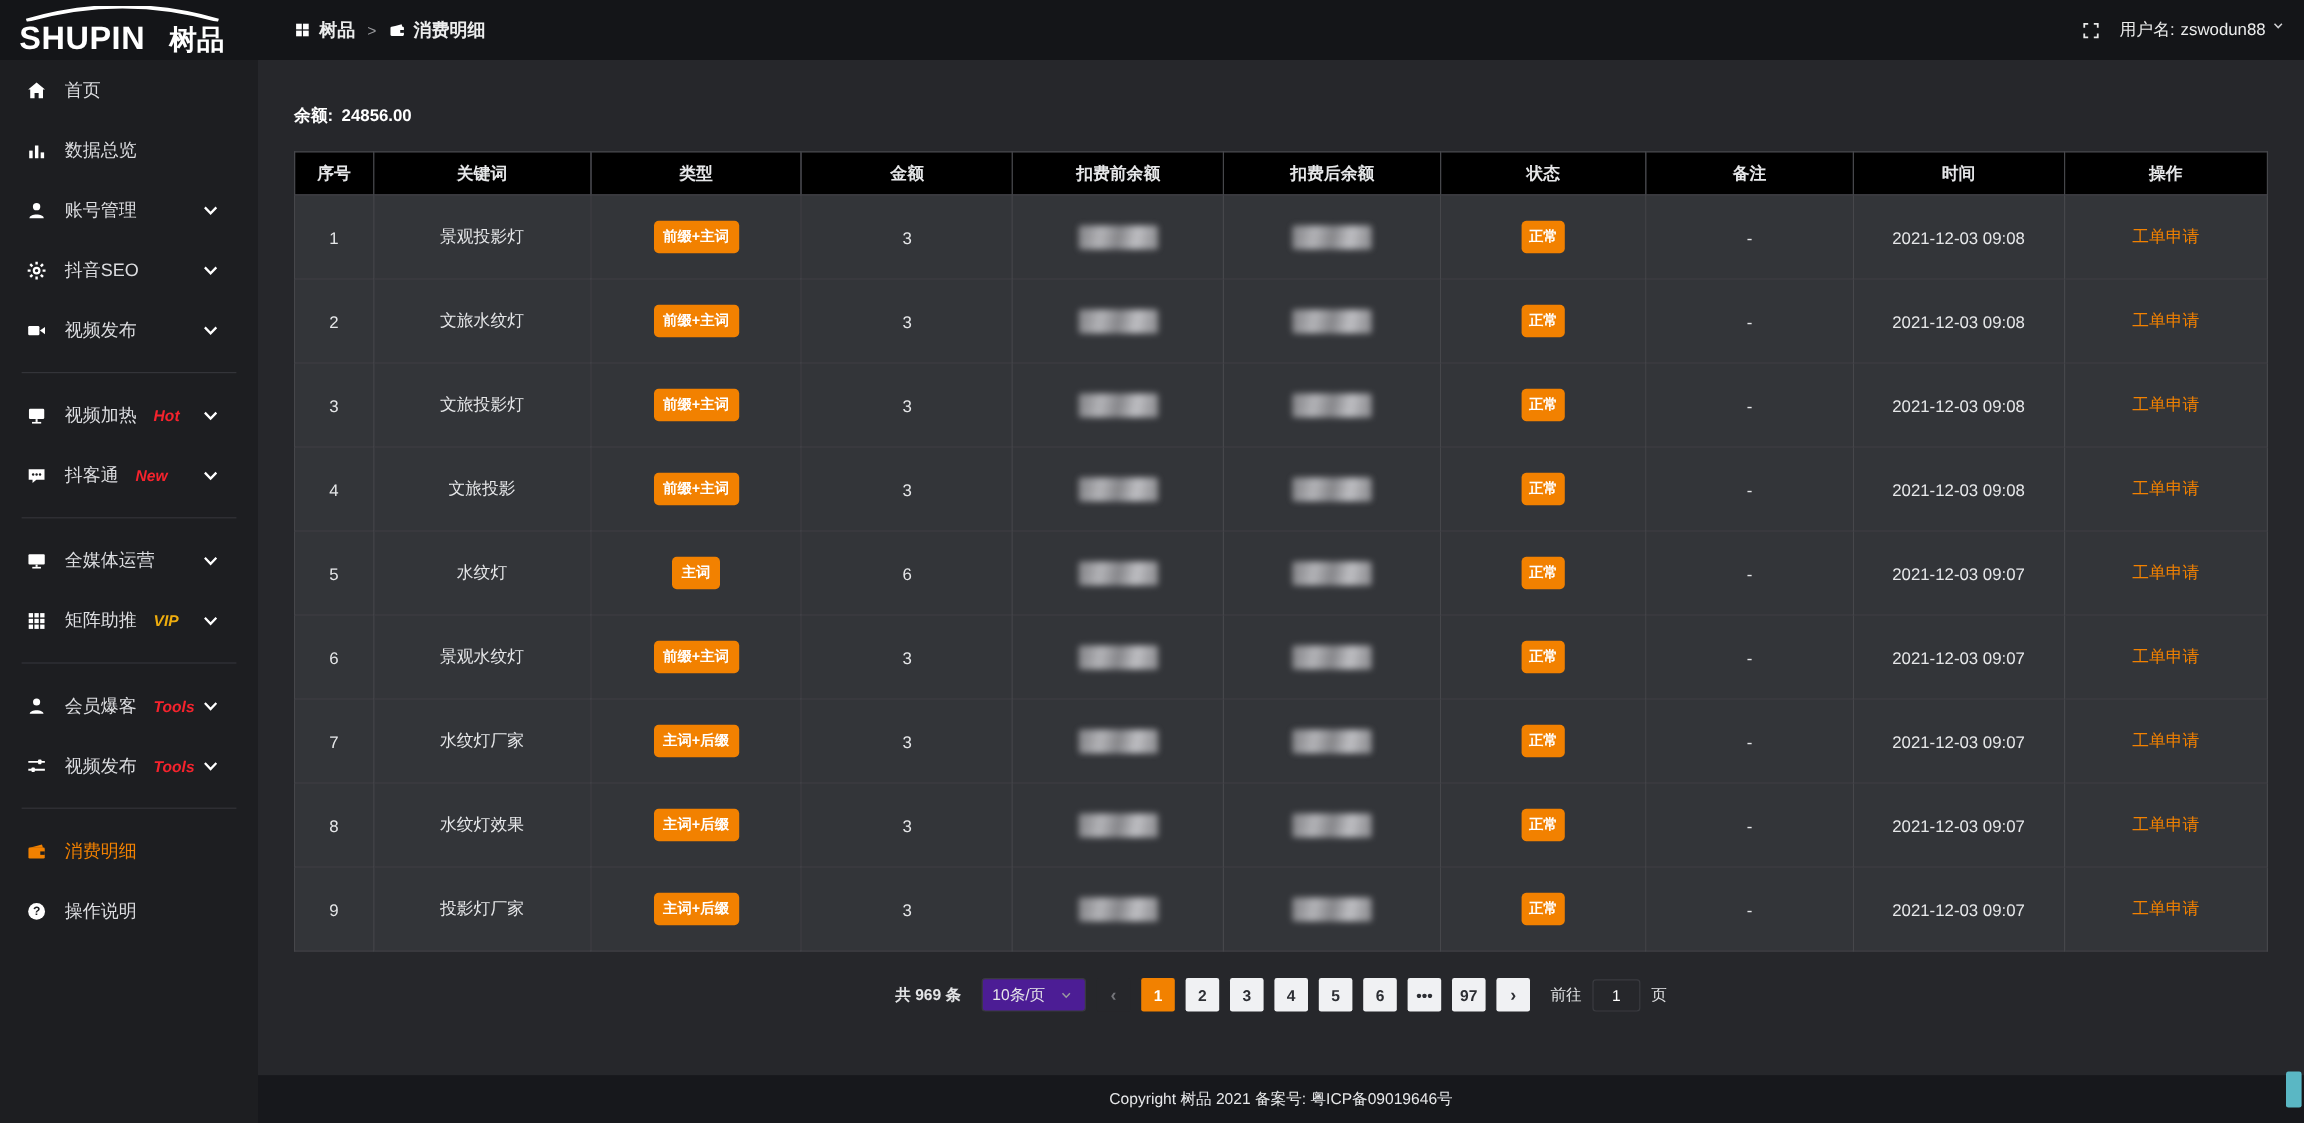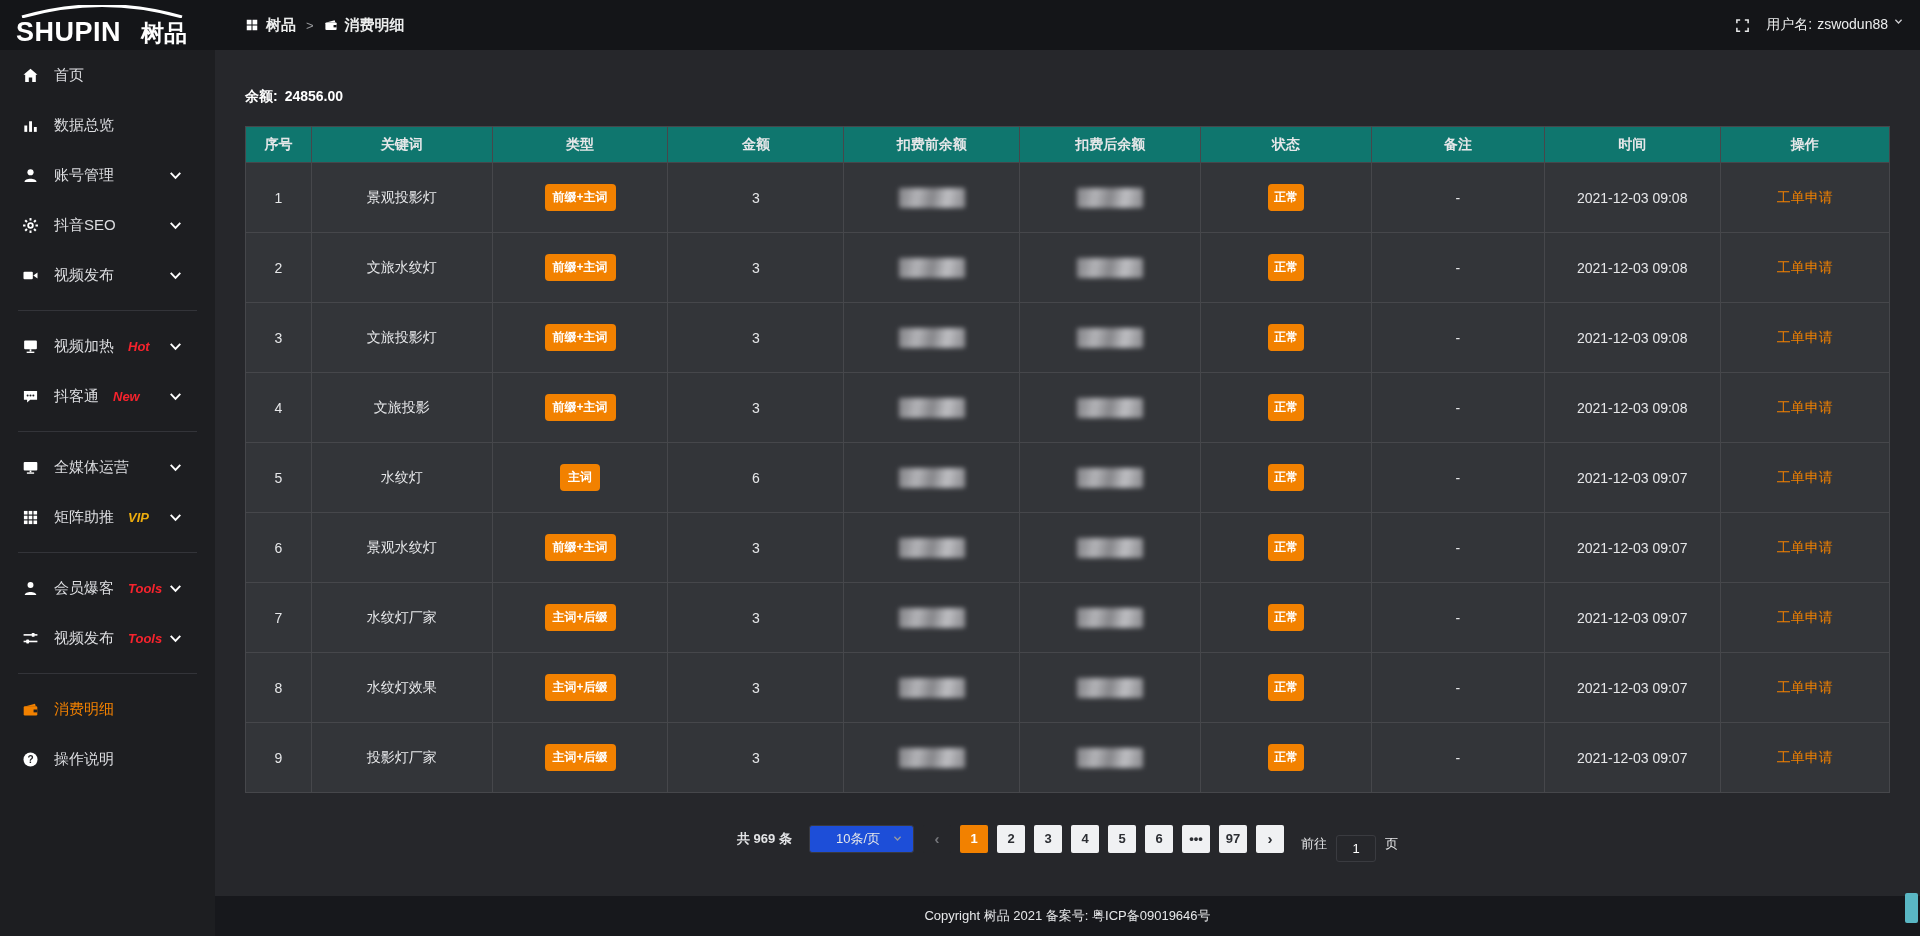--- a/index.html
+++ b/index.html
@@ -42,40 +42,40 @@
   .side-item.active, .side-item.active .icon { color:#f28100; }
   .side-divider { height:1px; background:#333439; margin:10px 18px; }
 
   
   .content { position:relative; background:#26272b; padding:0 30px; overflow:hidden; }
   .balance { margin-top:38px; height:18px; color:#fff; font-size:14px; font-weight:bold; display:flex; gap:7px; }
 
   .table-wrap { margin-top:20px; }
   table { width:100%; border-collapse:collapse; table-layout:fixed; }
   th,td { border:1px solid #46474b; text-align:center; color:#e6e7e9; font-size:14px; overflow:hidden; }
-  th { background:#0f766e; height:36px; font-weight:bold; }
+  th { background:#000000; height:36px; font-weight:bold; }
   td { background:#333539; height:70px; }
   .badge { display:inline-block; background:#f28100; color:#fff; font-size:12px; font-weight:bold; padding:5px 8px; border-radius:4px; }
   .badge.status { padding:5px 6px; }
   .masked { width:66px; height:20px; margin:0 auto; border-radius:2px;
     background:linear-gradient(100deg,#97979b 8%,#c2c2c6 28%,#8e8e92 50%,#cfcfd3 72%,#a0a0a4 92%);
     filter:blur(2.5px); opacity:.9; }
   .action { color:#f28100; cursor:pointer; }
 
   
   .pager { margin-top:22px; display:flex; align-items:center; justify-content:center; gap:9px; color:#e3e4e6; font-size:13px; }
   .pager .total { margin-right:8px;font-weight:bold; }
-  .page-size { display:flex; align-items:center; gap:12px; background:#1d4ed8; border:1px solid #393a3f; border-radius:3px; height:28px; padding:0 10px 0 26px; cursor:pointer; color:#e6e7e9; }
+  .page-size { display:flex; align-items:center; gap:12px; background:#4c1d95; border:1px solid #393a3f; border-radius:3px; height:28px; padding:0 10px 0 8px; cursor:pointer; color:#e6e7e9; }
   .ps-chevron { width:11px; height:11px; color:#9a9b9e; }
   .pbtn { min-width:28px; height:28px; display:flex; align-items:center; justify-content:center; border-radius:2px;
     background:#f0f1f3; color:#2c2e33; font-weight:bold; font-size:13px; cursor:pointer; padding:0 5px; }
   .pbtn.prev { background:#26272b; color:#74757a; font-size:15px; }
   .pbtn.next { font-size:15px; }
   .pbtn.active { background:#f28100; color:#fff; }
-  .goto { display:flex; align-items:flex-start; gap:9px; margin-left:8px;margin-top:20px; }
+  .goto { display:flex; align-items:center; gap:9px; margin-left:8px; }
   .goto input { width:40px; height:27px; background:#26272b; border:1px solid #3a3b40; border-radius:3px; color:#fff; text-align:center; font-size:13px; outline:none; }
 
   
   .footer { position:absolute; left:0; right:0; bottom:0; height:40px; background:#17181c;
     display:flex; align-items:center; justify-content:center; color:#e7e8ea; font-size:13px; }
   .float-widget { position:absolute; right:2px; bottom:13px; width:13px; height:30px; background:#5ab7c4; border-radius:2px; cursor:pointer; }
 </style>
 </head>
 <body>
 

